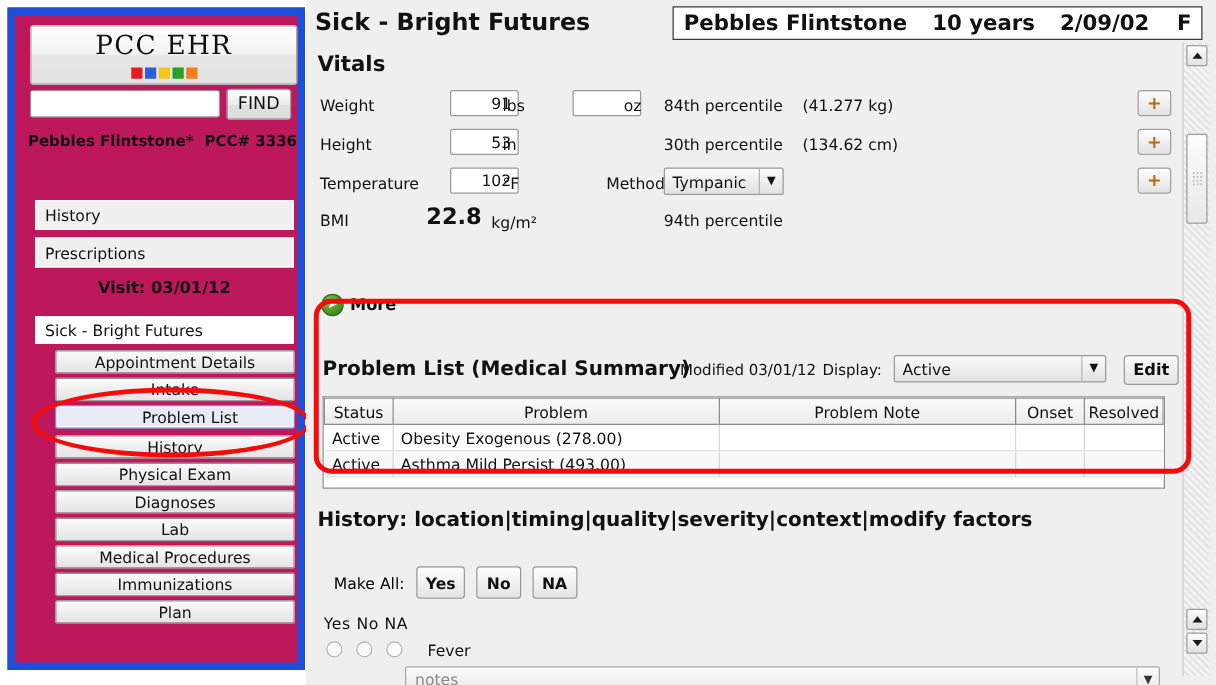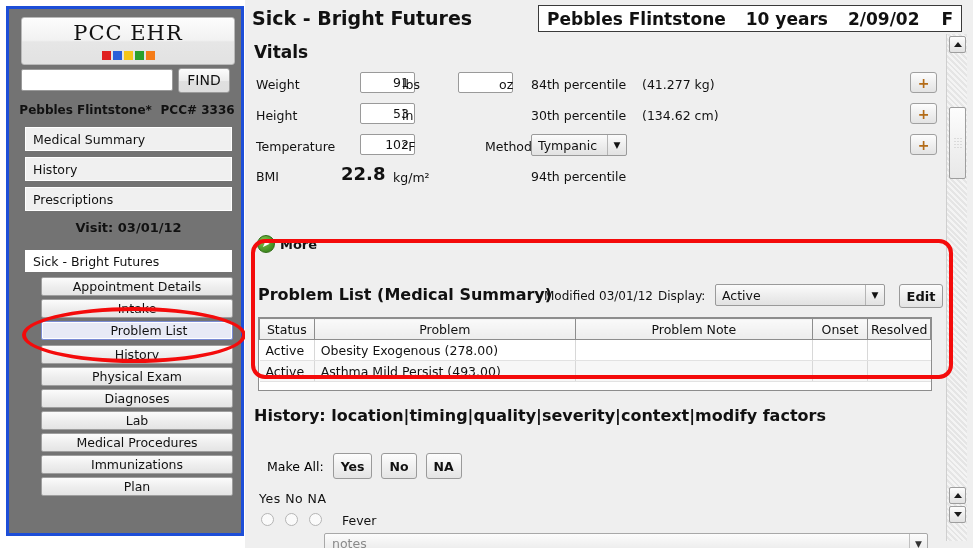--- a/index.html
+++ b/index.html
@@ -10,22 +10,22 @@
     font-size:12px;color:#111;
   }
   .app{
     position:absolute;left:0;top:0;width:973px;height:548px;
     background:#ffffff;
     box-sizing:border-box;
   }
   
   .sidebar{
     position:absolute;left:6px;top:6px;width:238px;height:530px;
-    background:#737373;
-    border:3px solid #1d4ed8;
+    background:#be185d;
+    border:6px solid #1d4ed8;
     box-sizing:border-box;
   }
   .logo-box{
     position:absolute;left:12px;top:8px;width:212px;height:46px;
     background:linear-gradient(to bottom,#fdfdfd 0%,#f2f2f2 48%,#e6e6e6 52%,#e2e2e2 100%);
     border:1px solid #b9b9b9;border-radius:3px;
     box-shadow:0 1px 0 rgba(255,255,255,.7) inset;
   }
   .logo-text{
     position:absolute;left:0;right:0;top:3px;text-align:center;
@@ -293,23 +293,20 @@
     <div class="search-row">
       <input class="search-input" type="text" value="" placeholder="" style="">
       <button class="find-btn">FIND</button>
     </div>
 
     <div class="patient-bar">
       <span>Pebbles Flintstone*</span>
       <span>PCC# 3336</span>
     </div>
 
-    <div class="nav-wide" style="top:118px">
-      <span>Medical Summary</span>
-    </div>
     <div class="nav-wide" style="top:148px">
       <span>History</span>
     </div>
     <div class="nav-wide" style="top:178px">
       <span>Prescriptions</span>
     </div>
 
     <div class="visit-label">Visit: 03/01/12</div>
     <div class="visit-box">
       <span>Sick - Bright Futures</span>

